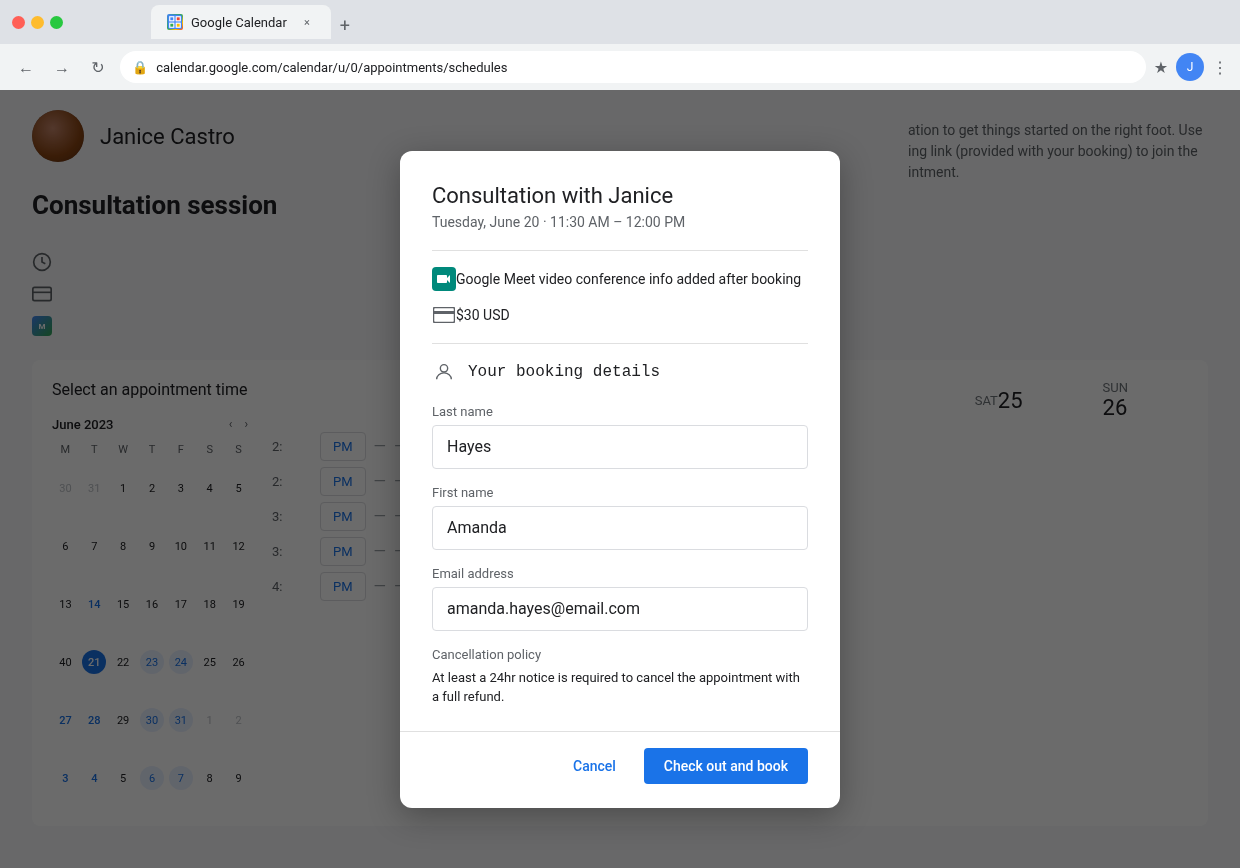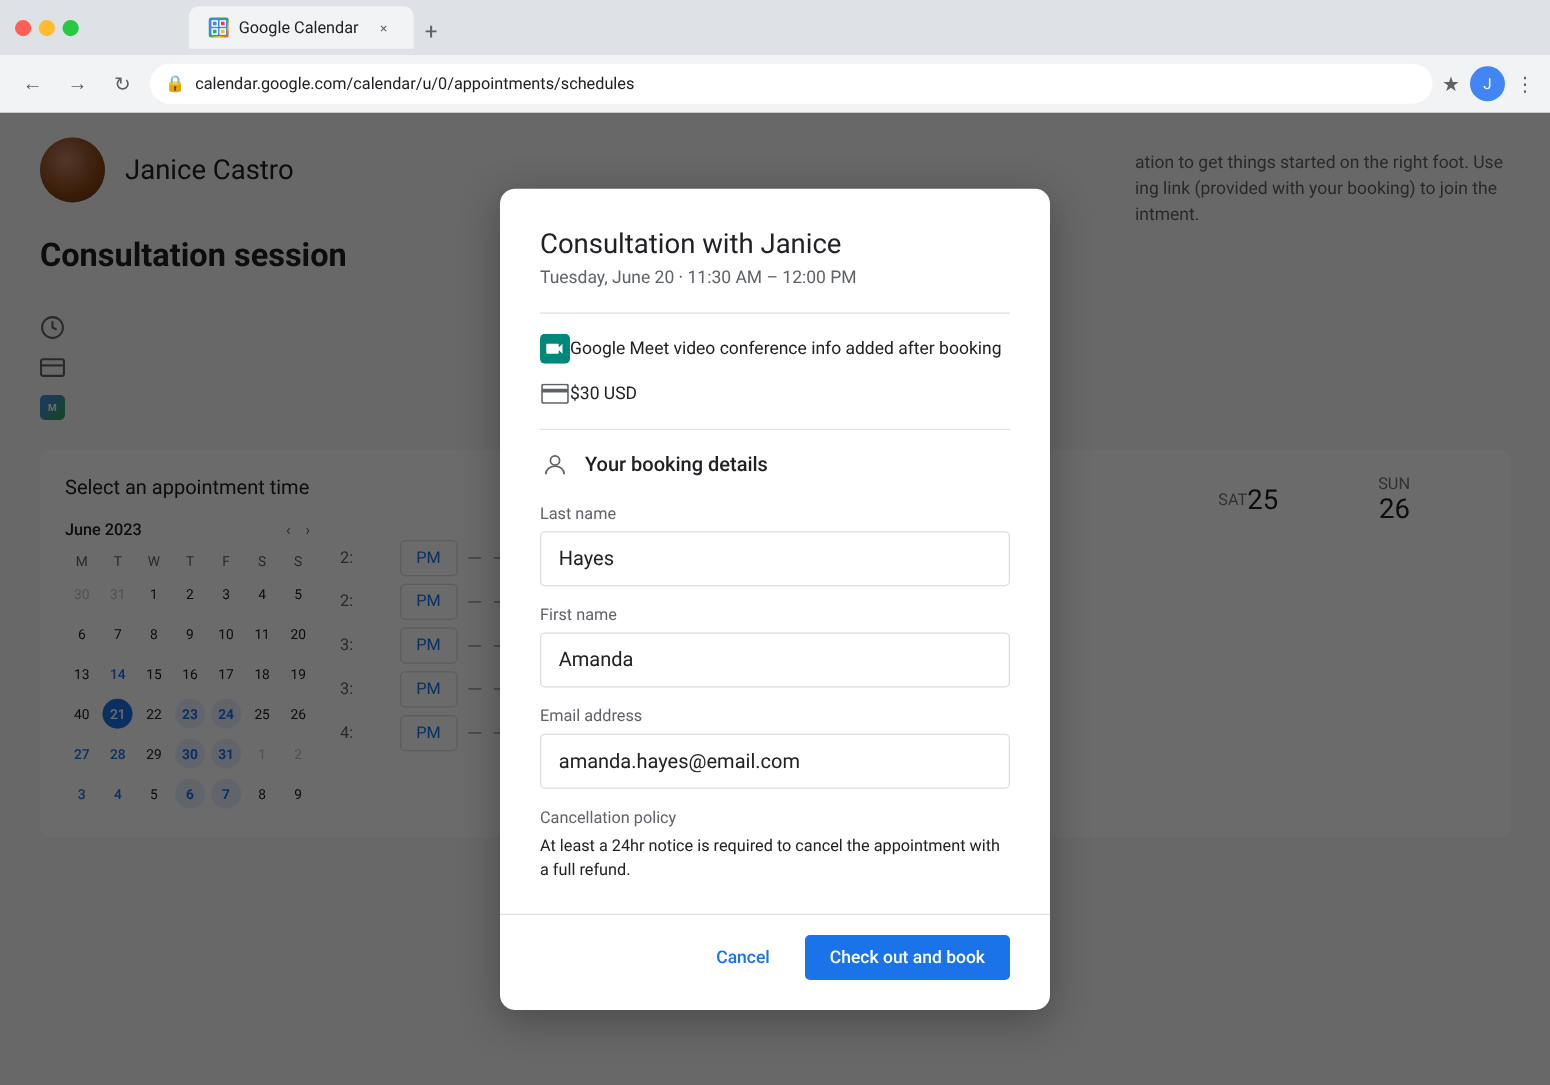--- a/index.html
+++ b/index.html
@@ -290,20 +290,21 @@
     }
     .modal-info-text {
       font-size: 14px;
       color: #202124;
     }
     .booking-details-header {
       display: flex;
       align-items: center;
       gap: 12px;
       margin-bottom: 20px;
+      font-family: Liberation Mono, monospace;
     }
     .booking-details-title {
       font-size: 16px;
       font-weight: 500;
       color: #202124;
     }
 
     .form-group {
       margin-bottom: 16px;
     }
@@ -404,34 +405,34 @@
       padding: 2px 0;
     }
     .mini-cal-day {
       font-size: 11px;
       width: 24px;
       height: 24px;
       display: flex;
       align-items: center;
       justify-content: center;
       border-radius: 50%;
-      margin: 3px auto;
+      margin: 16px auto;
       cursor: pointer;
       color: #202124;
     }
     .mini-cal-day.other-month { color: #bdc1c6; }
     .mini-cal-day.today {
       background: #1a73e8;
       color: white;
       font-weight: 500;
     }
     .mini-cal-day.selected {
       background: #e8f0fe;
       color: #1a73e8;
-      font-weight: 700;
+      font-weight: 400;
     }
     .mini-cal-day.has-events {
       color: #1a73e8;
       font-weight: 500;
     }
   </style>
 </head>
 <body>
 
 <div class="browser-chrome">
@@ -543,21 +544,21 @@
             <div class="mini-cal-day">3</div>
             <div class="mini-cal-day">4</div>
             <div class="mini-cal-day">5</div>
 
             <div class="mini-cal-day">6</div>
             <div class="mini-cal-day">7</div>
             <div class="mini-cal-day">8</div>
             <div class="mini-cal-day">9</div>
             <div class="mini-cal-day">10</div>
             <div class="mini-cal-day">11</div>
-            <div class="mini-cal-day">20</div>
+            <div class="mini-cal-day">12</div>
 
             <div class="mini-cal-day">13</div>
             <div class="mini-cal-day has-events">14</div>
             <div class="mini-cal-day">15</div>
             <div class="mini-cal-day">16</div>
             <div class="mini-cal-day">17</div>
             <div class="mini-cal-day">18</div>
             <div class="mini-cal-day">19</div>
 
             <div class="mini-cal-day">40</div>
@@ -587,21 +588,21 @@
         </div>
       </div>
 
       <div style="flex:1; position: relative;">
 
         <div style="display:flex; justify-content:flex-end; gap: 80px; padding-right: 60px; margin-bottom: 12px; font-size:13px; color:#70757a;">
           <div style="display:flex;flex-direction:row;align-items:center;">
             <span>SAT</span>
             <span style="font-size:22px;color:#202124;">25</span>
           </div>
-          <div style="display:flex;flex-direction:column;align-items:flex-end;">
+          <div style="display:flex;flex-direction:column;align-items:flex-start;">
             <span>SUN</span>
             <span style="font-size:22px;color:#202124;">26</span>
           </div>
         </div>
 
         <div>
           <div style="display:flex;gap:8px;margin-bottom:6px;align-items:center;">
             <span style="font-size:13px;color:#5f6368;min-width:40px;">2:</span>
             <div style="background:white;border:1px solid #dadce0;border-radius:4px;padding:6px 12px;font-size:13px;color:#1a73e8;">PM</div>
             <span style="color:#9aa0a6;">—</span>

